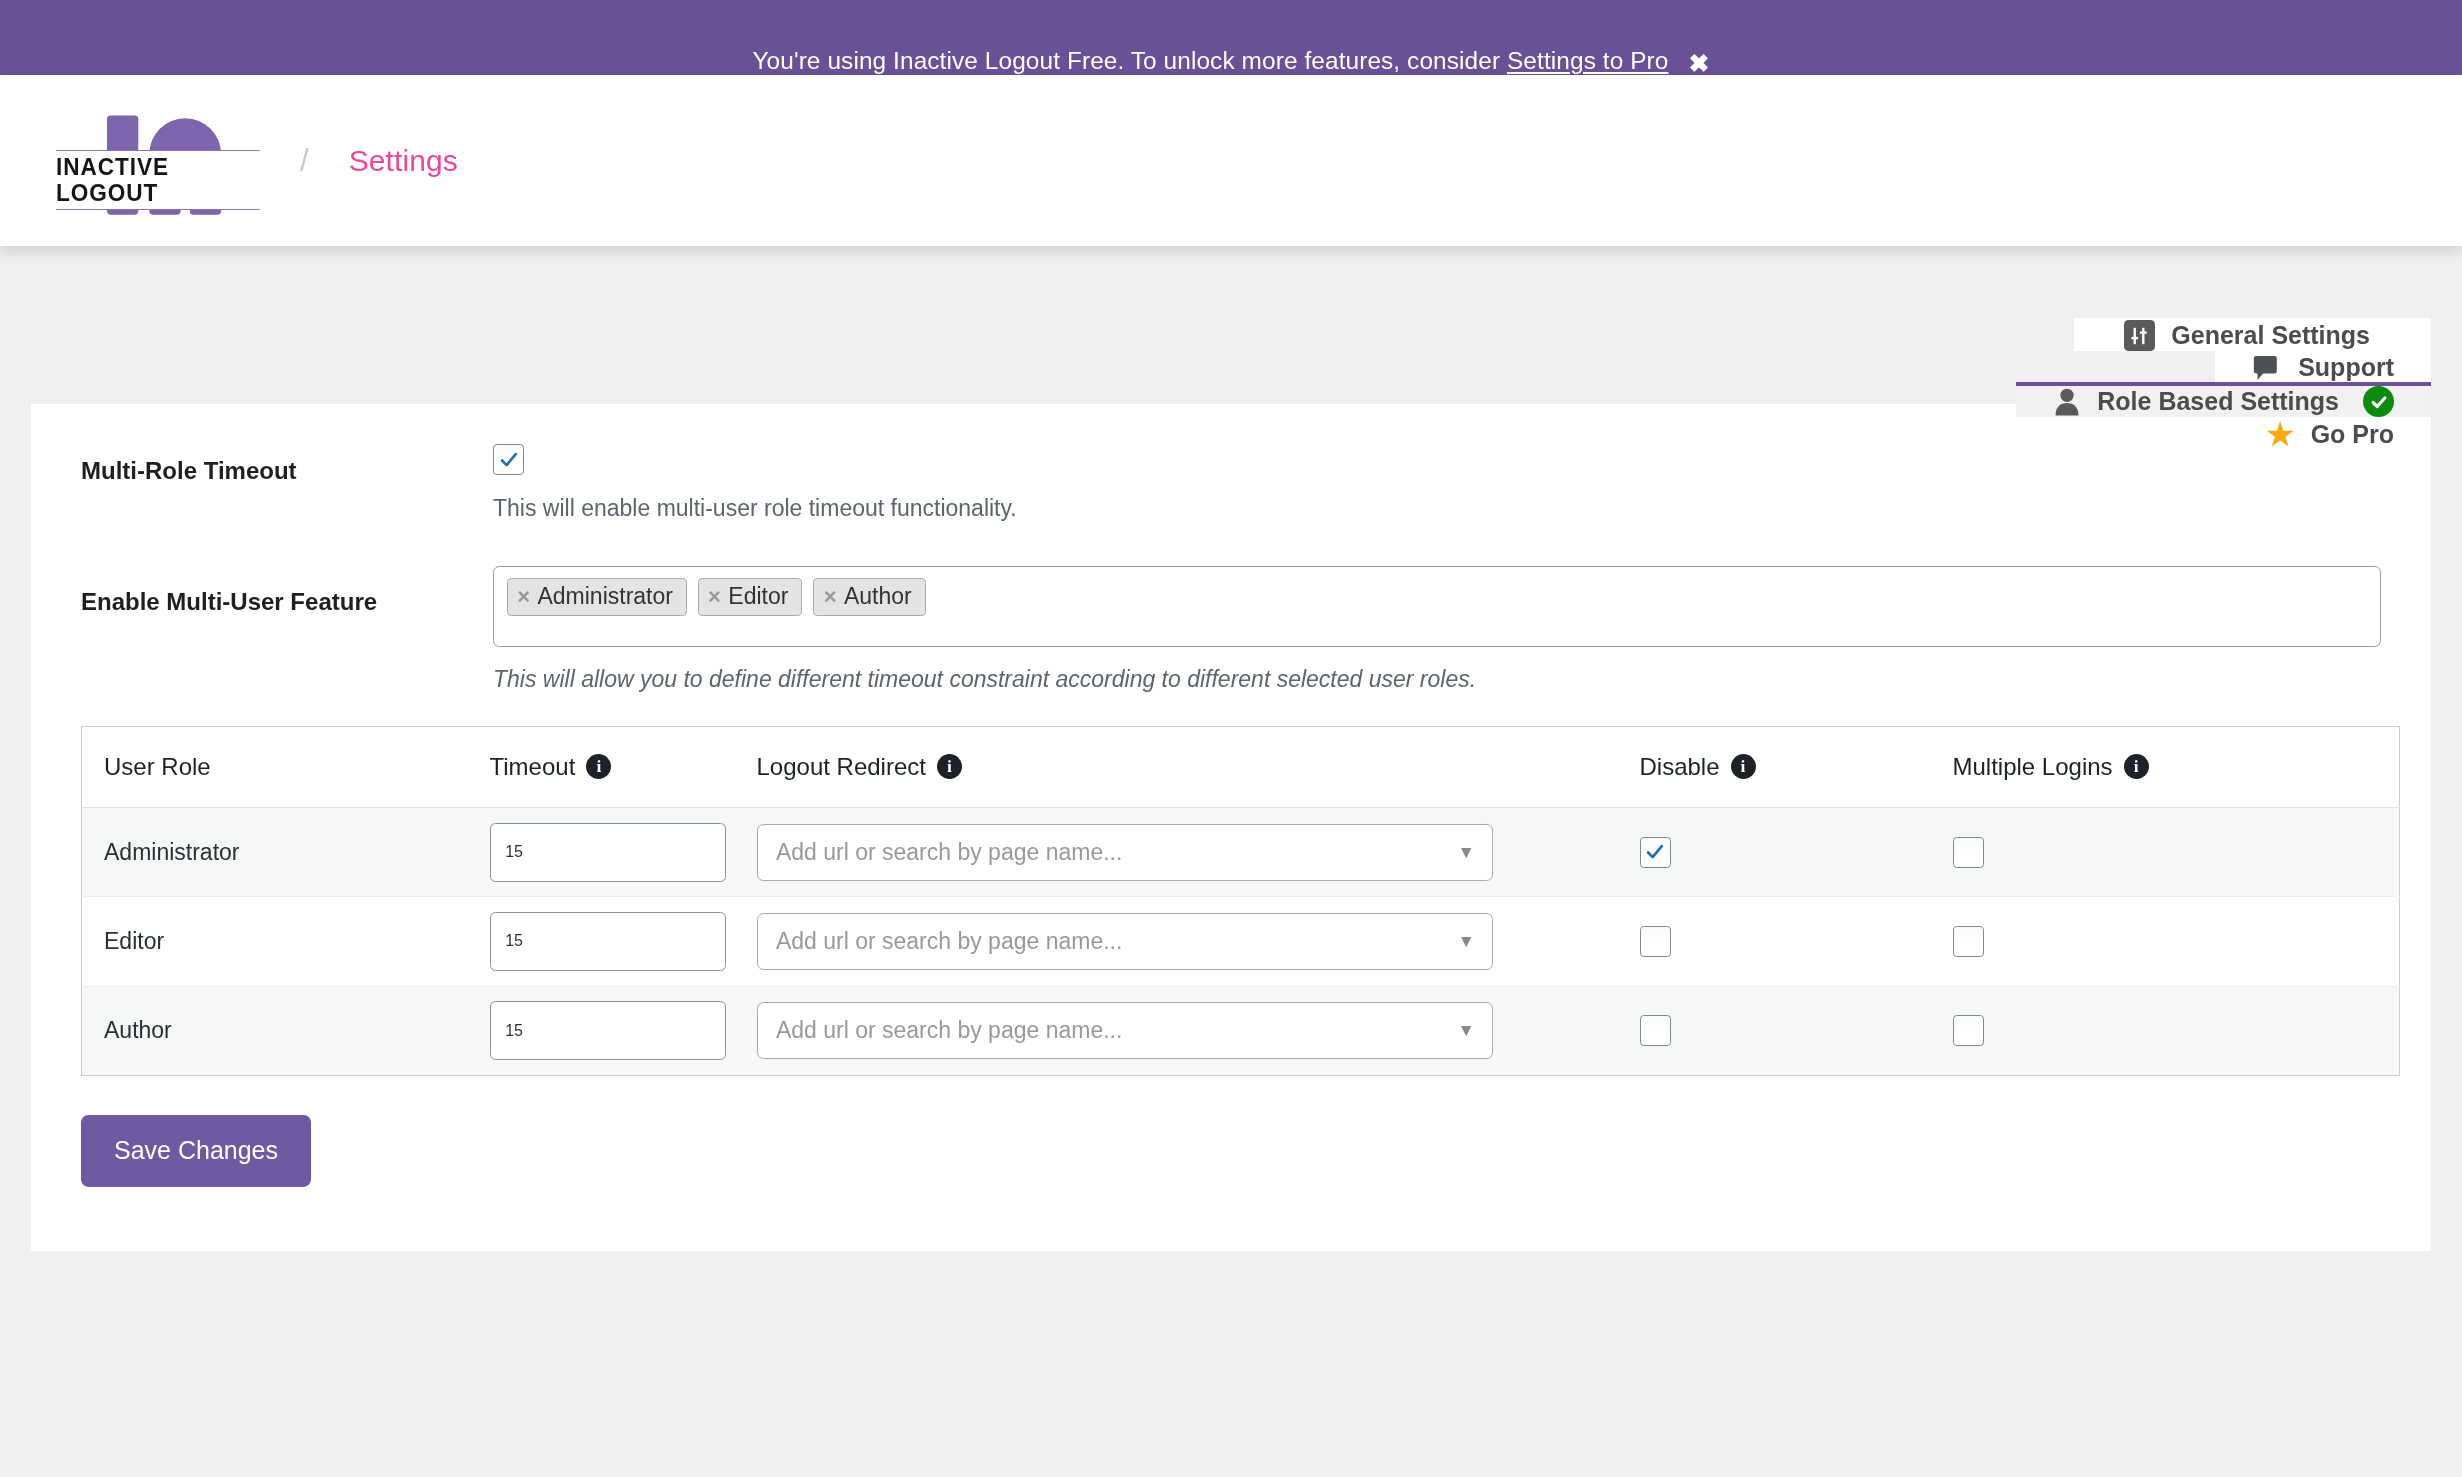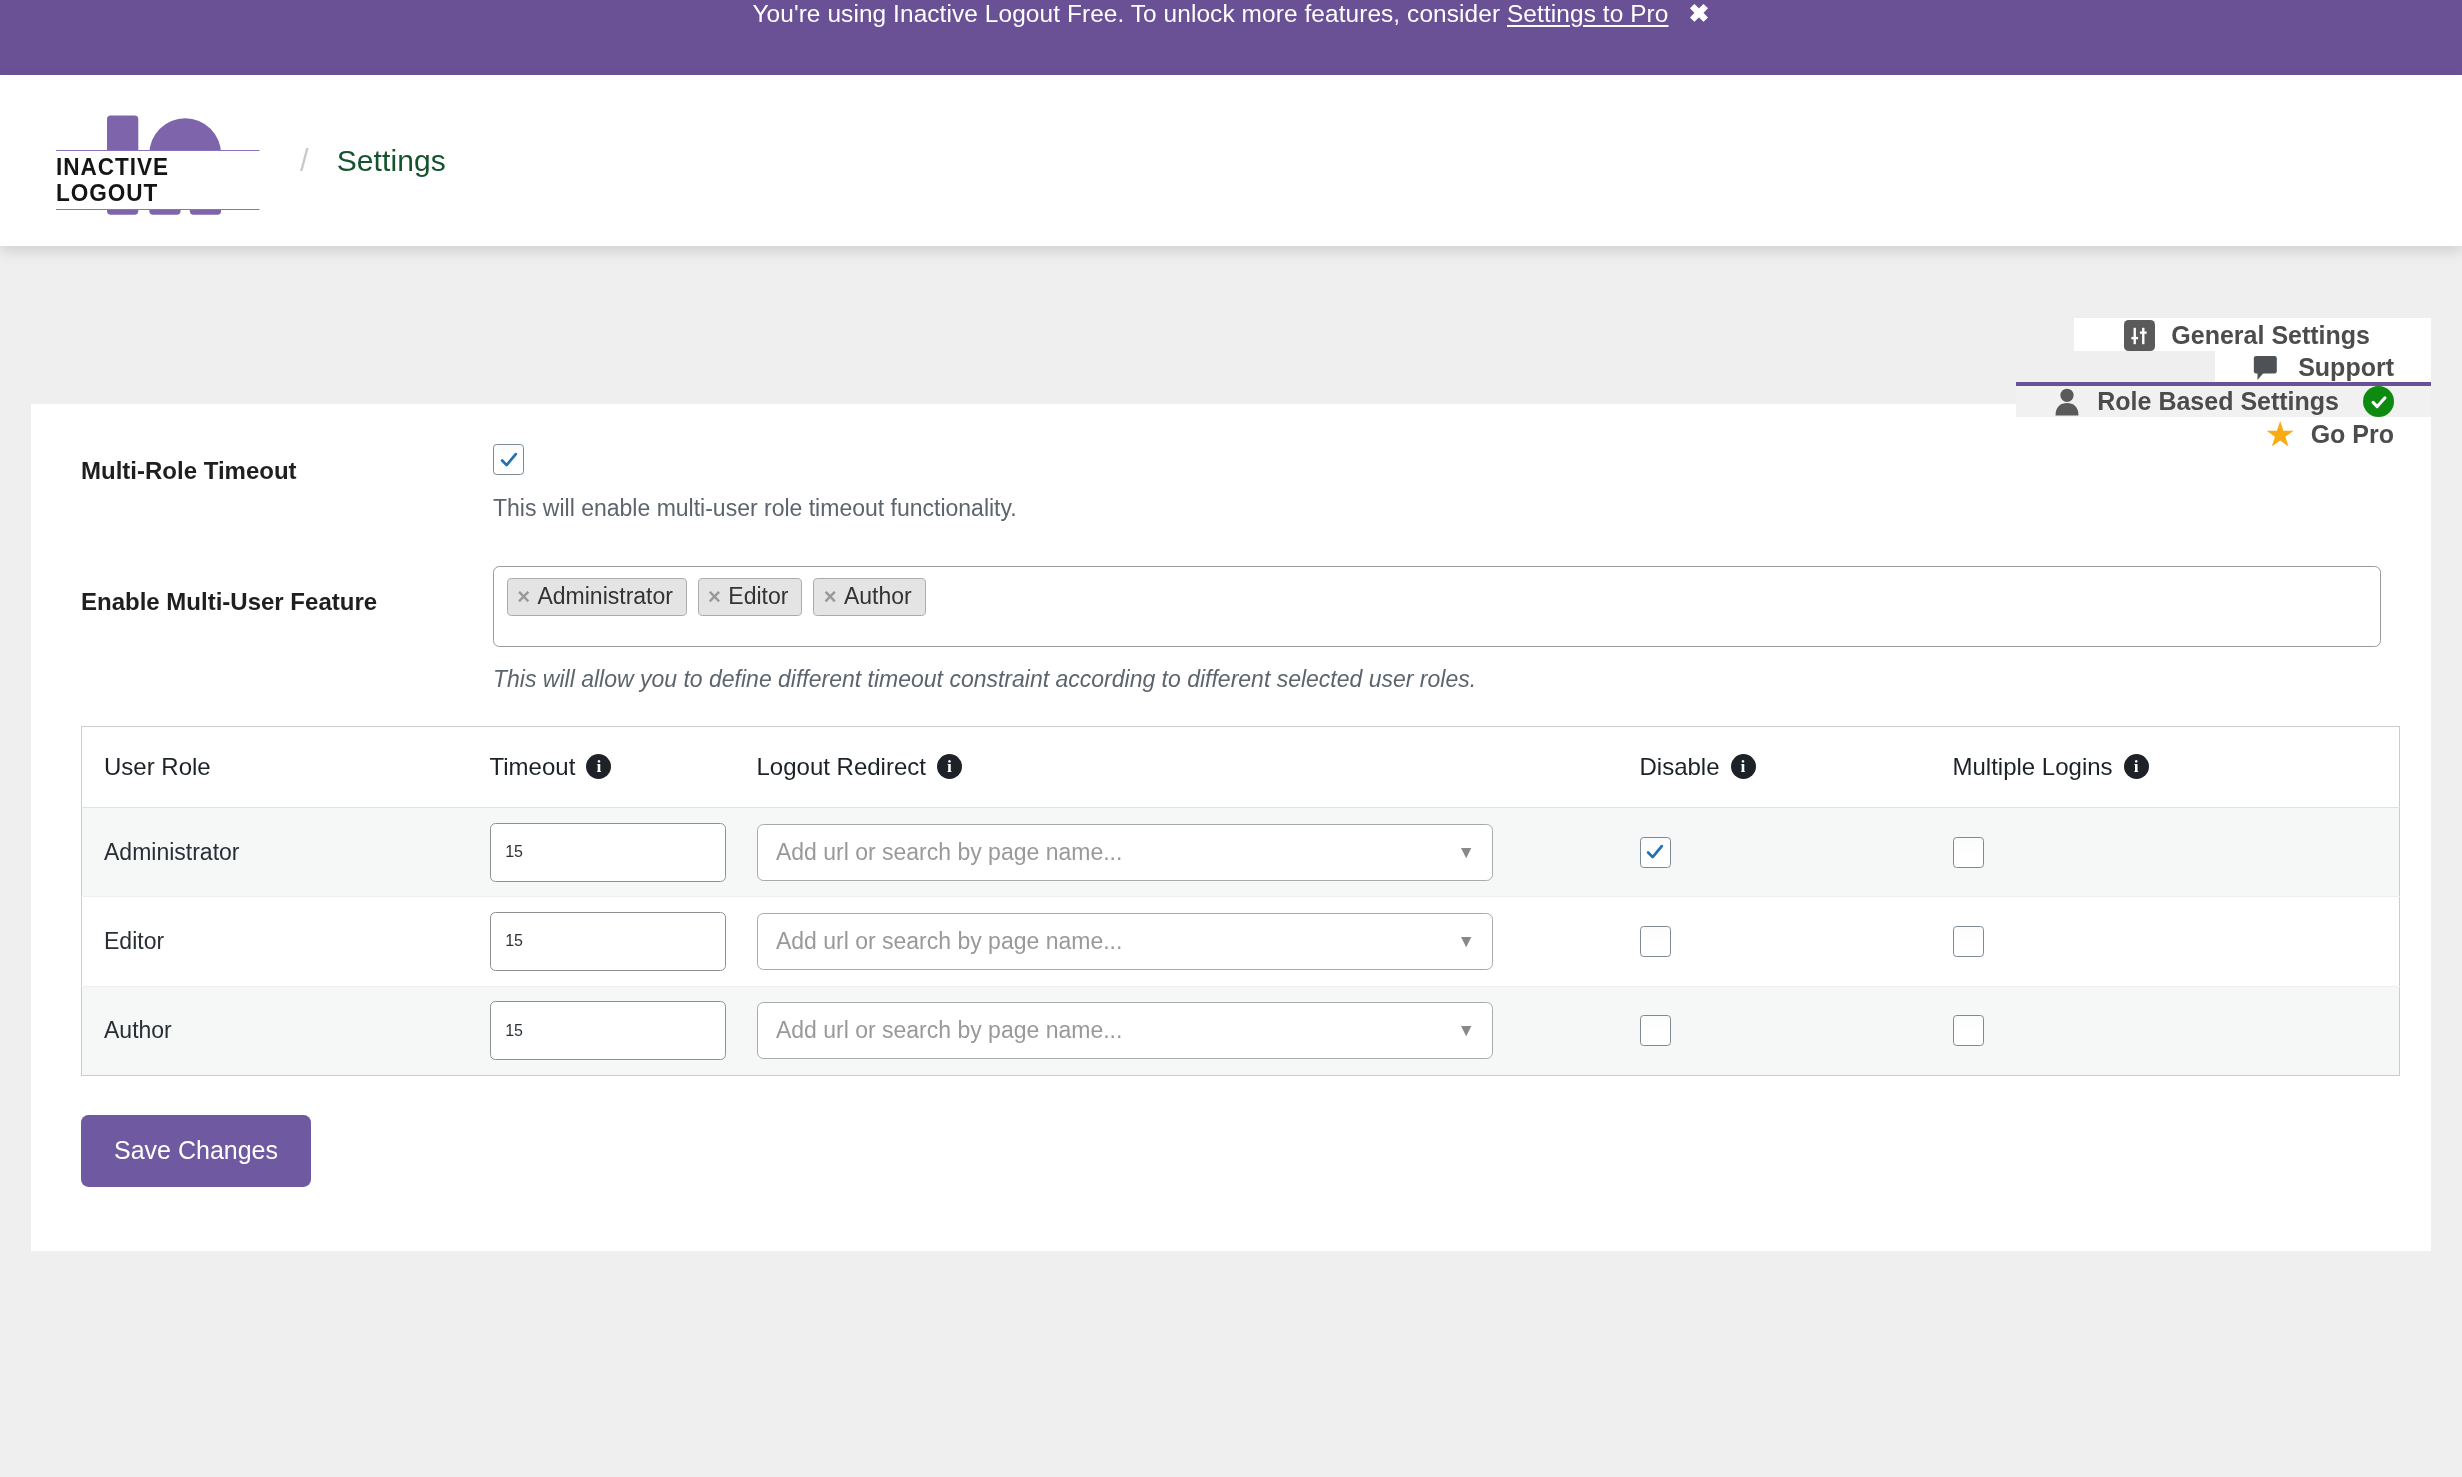--- a/index.html
+++ b/index.html
@@ -10,21 +10,21 @@
     font-family:"Liberation Sans", sans-serif;
     overflow:hidden;
   }
 
   
   .promo-bar{
     position:relative;
     height:75px;
     background:#6a5196;
     display:flex;
-    align-items:flex-start;
+    align-items:flex-end;
     justify-content:center;
     color:#ffffff;
     font-size:24.4px;
     letter-spacing:0.1px;
   }
   .promo-text{ white-space:pre; }
   .promo-link{
     color:#ffffff;
     text-decoration:underline;
     text-underline-offset:2.8px;
@@ -76,23 +76,24 @@
     transform:scaleX(0.96);
     transform-origin:left center;
   }
   .bc-sep{
     color:#c9c9c9;
     font-size:31px;
     margin:0 28px 0 44px;
     user-select:none;
   }
   .bc-title{
-    color:#14532d;
+    color:#ec4899;
     font-size:30px;
     letter-spacing:0.1px;
+    margin-left:12px;
   }
 
   
   .page{
     padding:0 31px;
   }
   .spacer-top{ height:72px; }
 
   
   .tabbar{

